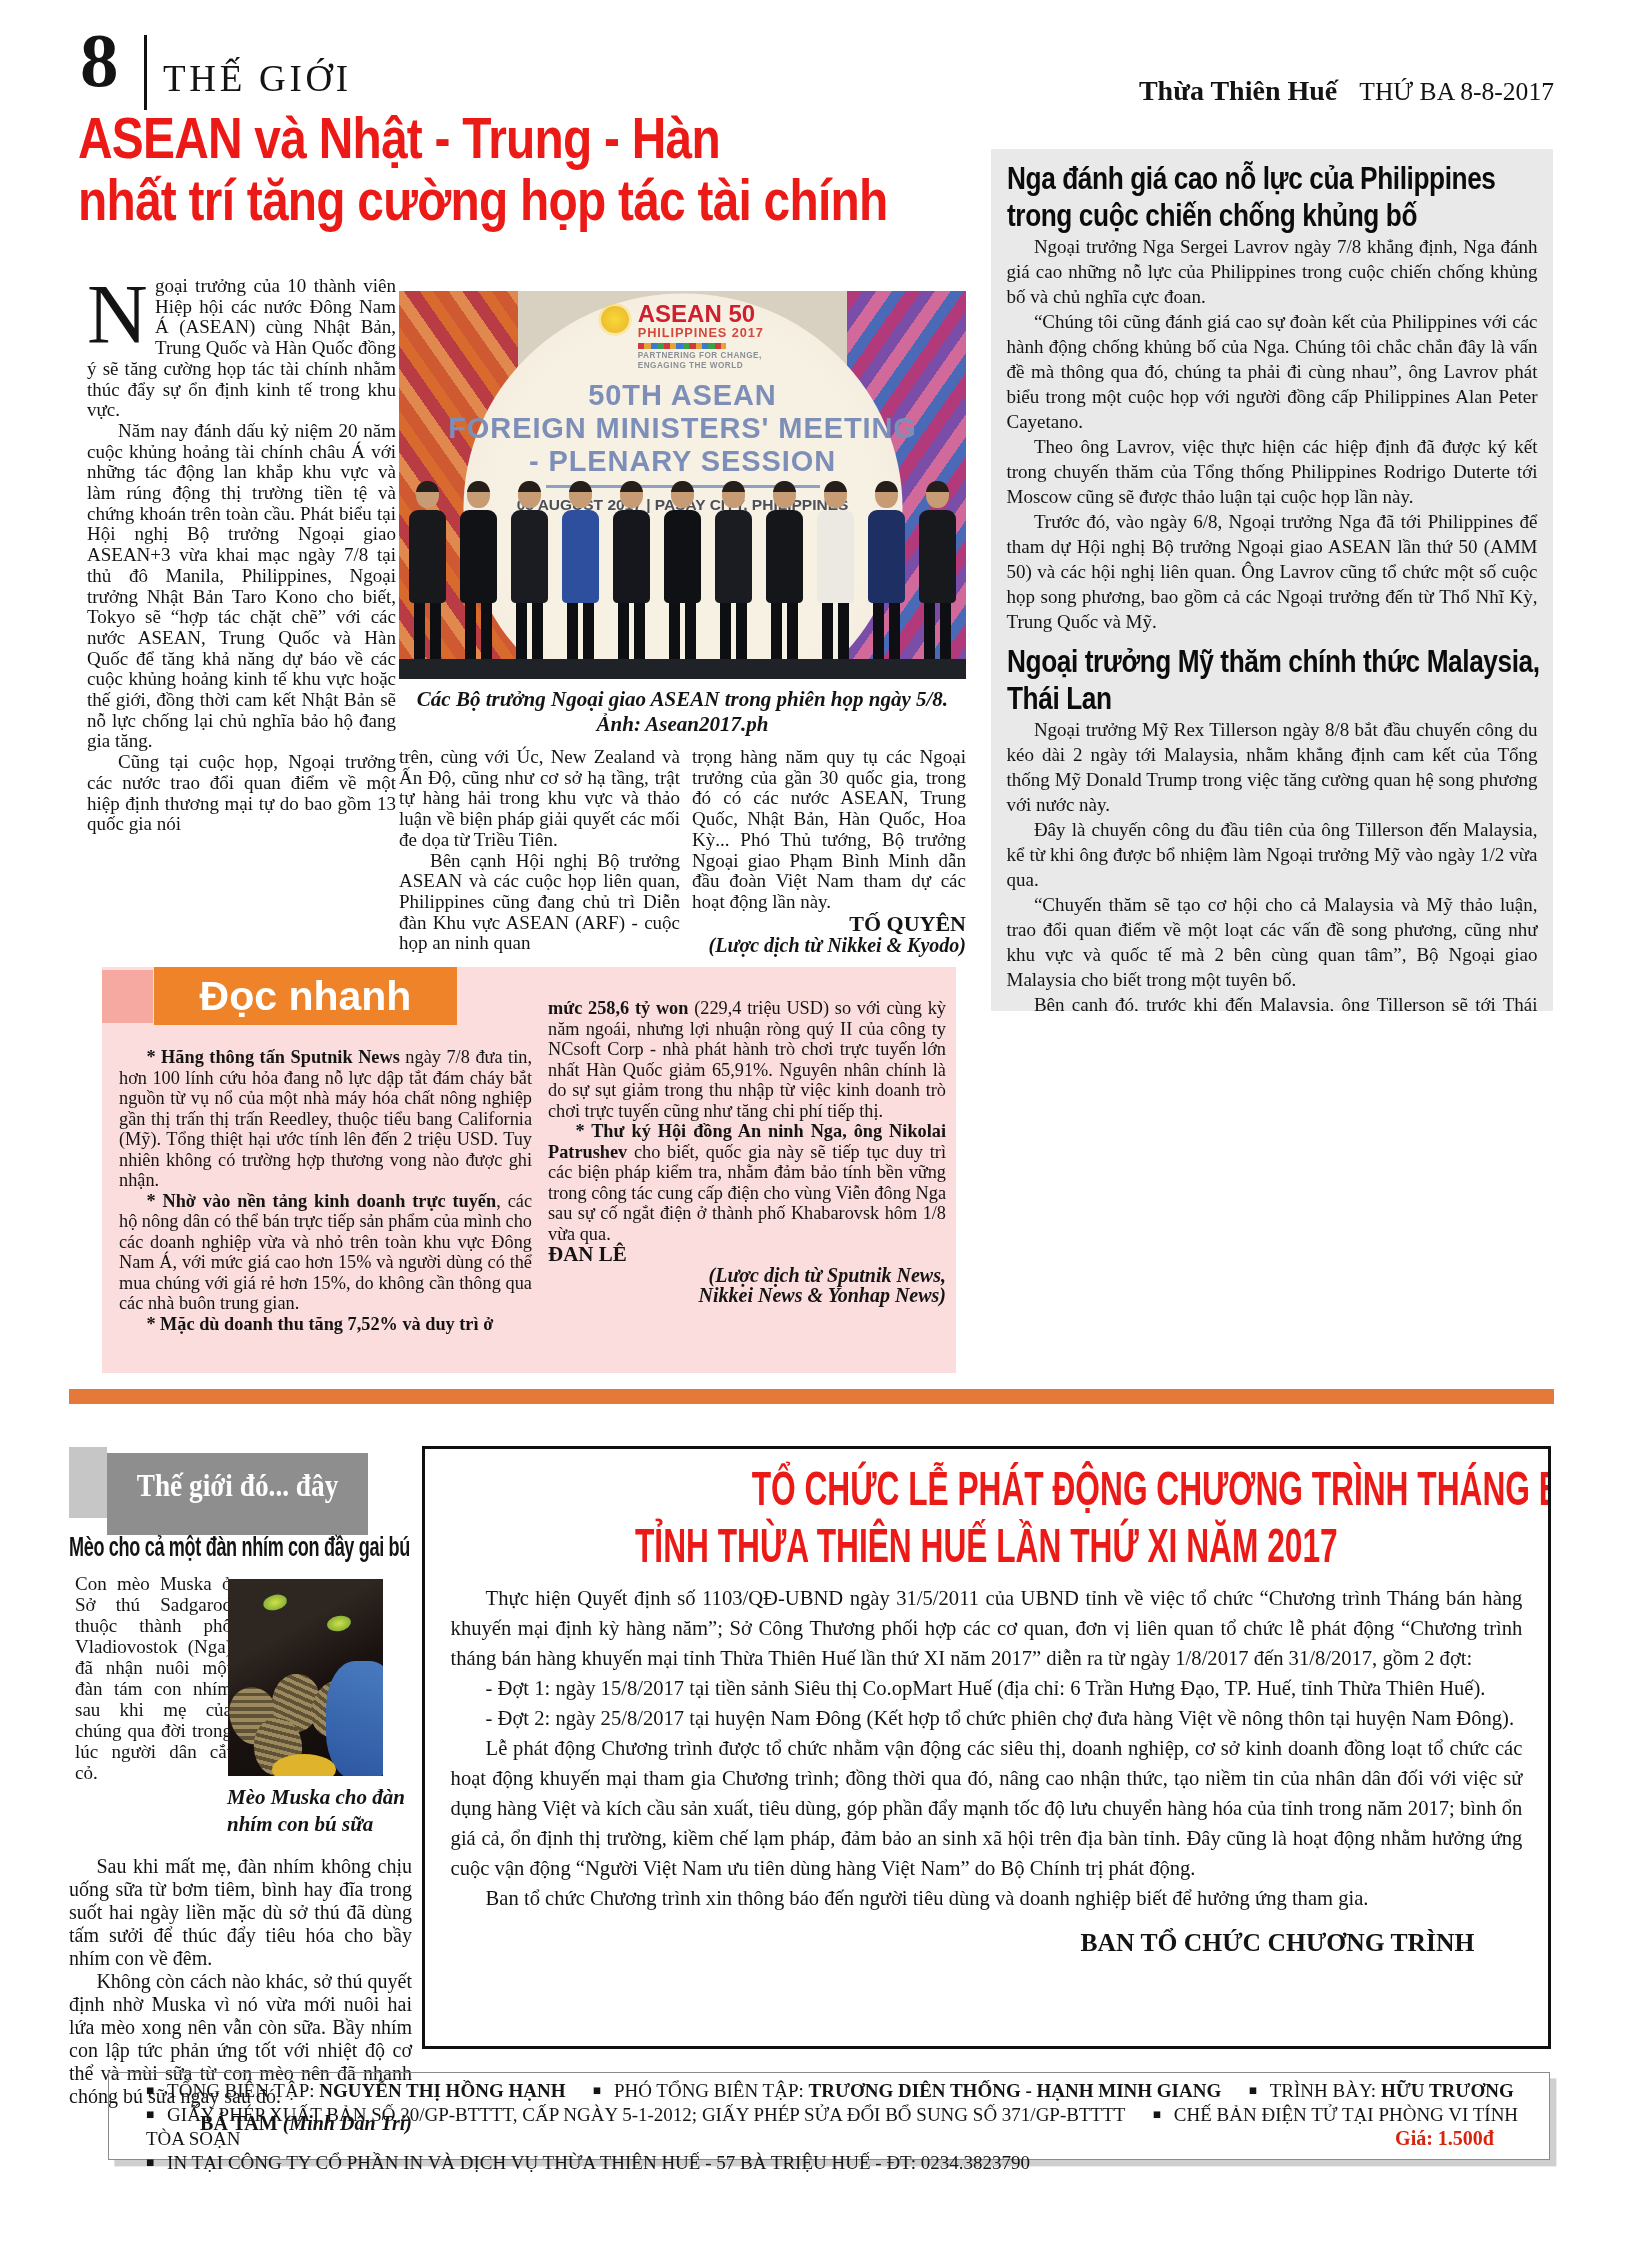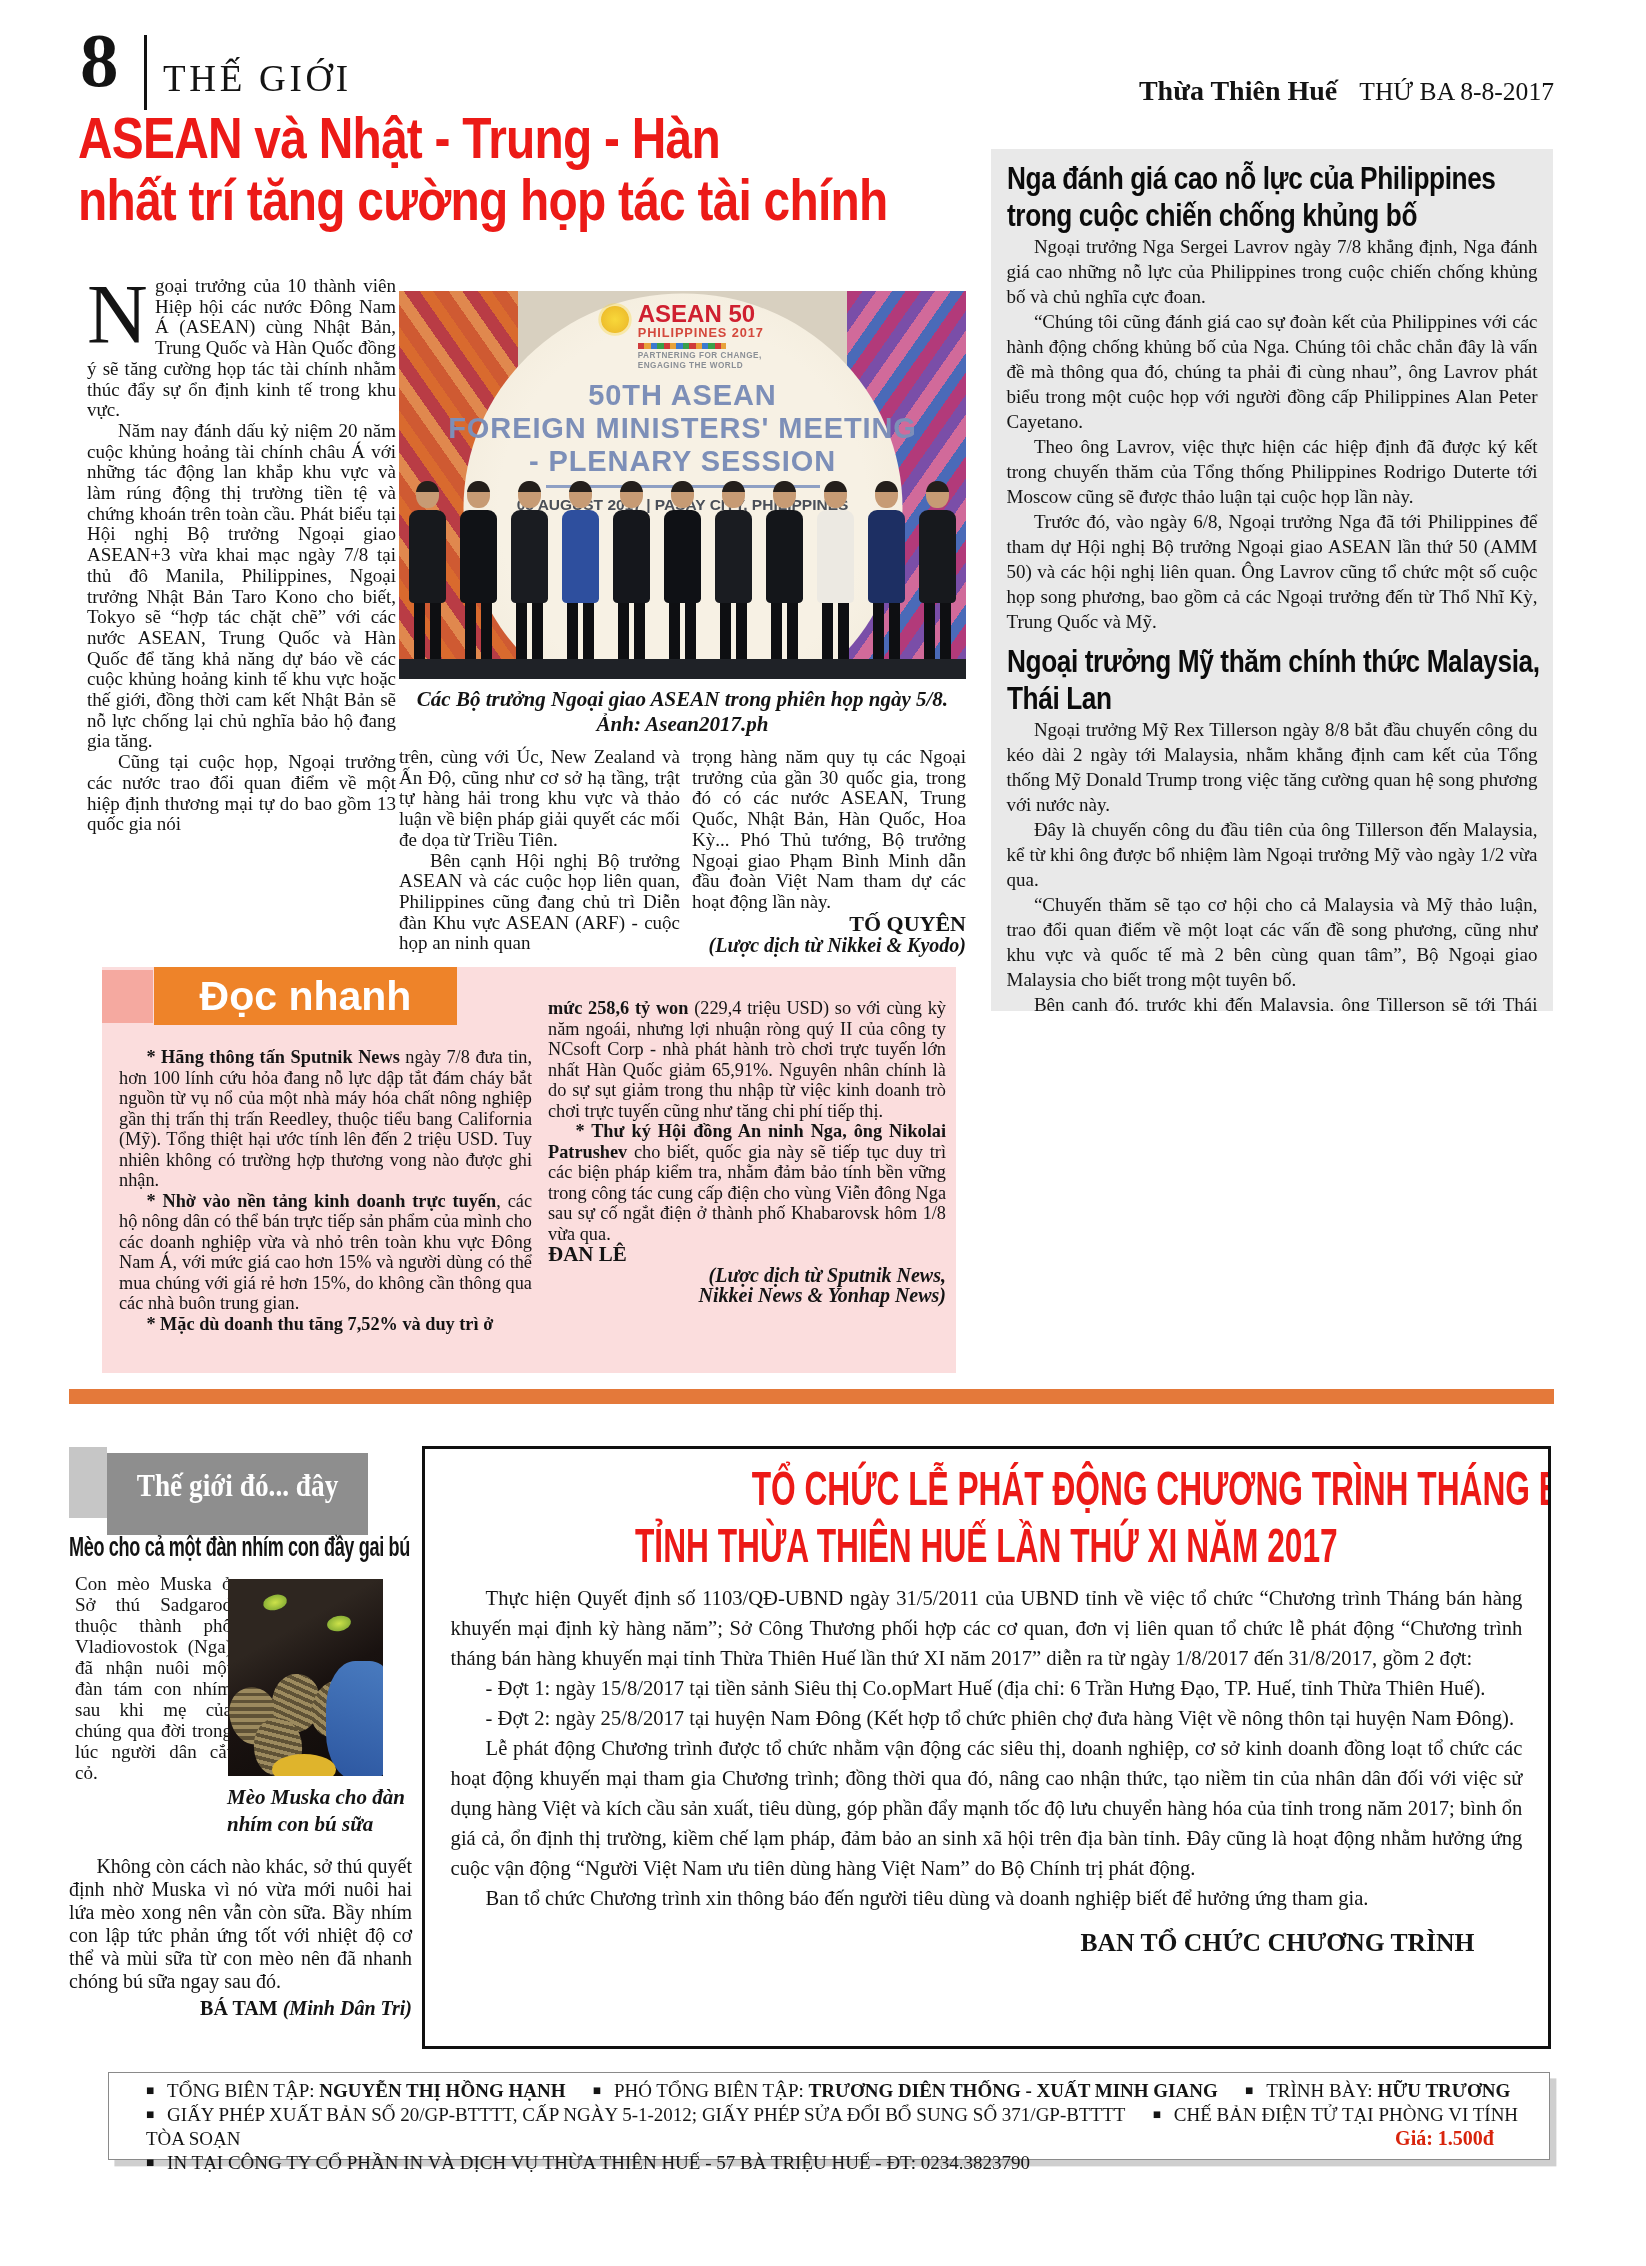--- a/index.html
+++ b/index.html
@@ -305,40 +305,41 @@
     <div class="cat-eye" style="left:99px;top:37px;transform:rotate(-10deg);"></div>
     <div class="hog" style="left:1.8px;top:108px;transform:rotate(-18deg);"></div>
     <div class="hog" style="left:44px;top:95px;transform:rotate(6deg);"></div>
     <div class="hog" style="left:84px;top:101px;transform:rotate(20deg);"></div>
     <div class="hog" style="left:25.6px;top:139px;transform:rotate(-4deg);"></div>
     <div class="cat-blue"></div>
     <div class="cat-yel"></div>
   </div>
   <div class="abs cat-cap" style="left:227px;top:1784px;width:178px;">Mèo Muska cho đàn nhím con bú sữa</div>
   <div class="abs cat-body" style="left:69px;top:1855px;width:343px;">
+    <p>Sau khi mất mẹ, đàn nhím không chịu uống sữa từ bơm tiêm, bình hay đĩa trong suốt hai ngày liền mặc dù sở thú đã dùng tấm sưởi để thúc đẩy tiêu hóa cho bầy nhím con về đêm.</p>
     <p>Không còn cách nào khác, sở thú quyết định nhờ Muska vì nó vừa mới nuôi hai lứa mèo xong nên vẫn còn sữa. Bầy nhím con lập tức phản ứng tốt với nhiệt độ cơ thể và mùi sữa từ con mèo nên đã nhanh chóng bú sữa ngay sau đó.</p>
     <div class="cat-by"><b>BÁ TAM </b><b><i>(Minh Dân Tri)</i></b></div>
   </div>
 
   <div class="abs annbox" style="left:422px;top:1446px;width:1129px;height:603px;">
     <div class="ann-title"><span class="cond">TỔ CHỨC LỄ PHÁT ĐỘNG CHƯƠNG TRÌNH THÁNG BÁN HÀNG KHUYẾN MẠI</span></div>
     <div class="ann-title"><span class="cond">TỈNH THỪA THIÊN HUẾ LẦN THỨ XI NĂM 2017</span></div>
     <div class="ann-body">
       <p>Thực hiện Quyết định số 1103/QĐ-UBND ngày 31/5/2011 của UBND tỉnh về việc tổ chức “Chương trình Tháng bán hàng khuyến mại định kỳ hàng năm”; Sở Công Thương phối hợp các cơ quan, đơn vị liên quan tổ chức lễ phát động “Chương trình tháng bán hàng khuyến mại tỉnh Thừa Thiên Huế lần thứ XI năm 2017” diễn ra từ ngày 1/8/2017 đến 31/8/2017, gồm 2 đợt:</p>
       <p>- Đợt 1: ngày 15/8/2017 tại tiền sảnh Siêu thị Co.opMart Huế (địa chỉ: 6 Trần Hưng Đạo, TP. Huế, tỉnh Thừa Thiên Huế).</p>
       <p>- Đợt 2: ngày 25/8/2017 tại huyện Nam Đông (Kết hợp tổ chức phiên chợ đưa hàng Việt về nông thôn tại huyện Nam Đông).</p>
       <p>Lễ phát động Chương trình được tổ chức nhằm vận động các siêu thị, doanh nghiệp, cơ sở kinh doanh đồng loạt tổ chức các hoạt động khuyến mại tham gia Chương trình; đồng thời qua đó, nâng cao nhận thức, tạo niềm tin của nhân dân đối với việc sử dụng hàng Việt và kích cầu sản xuất, tiêu dùng, góp phần đẩy mạnh tốc độ lưu chuyển hàng hóa của tỉnh trong năm 2017; bình ổn giá cả, ổn định thị trường, kiềm chế lạm pháp, đảm bảo an sinh xã hội trên địa bàn tỉnh. Đây cũng là hoạt động nhằm hưởng ứng cuộc vận động “Người Việt Nam ưu tiên dùng hàng Việt Nam” do Bộ Chính trị phát động.</p>
       <p>Ban tổ chức Chương trình xin thông báo đến người tiêu dùng và doanh nghiệp biết để hưởng ứng tham gia.</p>
     </div>
     <div class="ann-sign">BAN TỔ CHỨC CHƯƠNG TRÌNH</div>
   </div>
 
   <div class="abs footbox" style="left:108px;top:2072px;width:1442px;height:88px;">
     <div>
-      <span class="fsq">■</span><span>TỔNG BIÊN TẬP: </span><span class="fb">NGUYỄN THỊ HỒNG HẠNH</span><span class="fsq g">■</span><span>PHÓ TỔNG BIÊN TẬP: </span><span class="fb">TRƯƠNG DIÊN THỐNG - XUẤT MINH GIANG</span><span class="fsq g">■</span><span>TRÌNH BÀY: </span><span class="fb">HỮU TRƯƠNG</span>
+      <span class="fsq">■</span><span>TỔNG BIÊN TẬP: </span><span class="fb">NGUYỄN THỊ HỒNG HẠNH</span><span class="fsq g">■</span><span>PHÓ TỔNG BIÊN TẬP: </span><span class="fb">TRƯƠNG DIÊN THỐNG - HẠNH MINH GIANG</span><span class="fsq g">■</span><span>TRÌNH BÀY: </span><span class="fb">HỮU TRƯƠNG</span>
     </div>
     <div>
       <span class="fsq">■</span><span>GIẤY PHÉP XUẤT BẢN SỐ 20/GP-BTTTT, CẤP NGÀY 5-1-2012; GIẤY PHÉP SỬA ĐỔI BỔ SUNG SỐ 371/GP-BTTTT</span><span class="fsq g">■</span><span>CHẾ BẢN ĐIỆN TỬ TẠI PHÒNG VI TÍNH TÒA SOẠN</span>
     </div>
     <div>
       <span class="fsq">■</span><span>IN TẠI CÔNG TY CỔ PHẦN IN VÀ DỊCH VỤ THỪA THIÊN HUẾ - 57 BÀ TRIỆU HUẾ - ĐT: 0234.3823790</span>
       <span class="price abs" style="right:55px;bottom:9.1px;">Giá: 1.500đ</span>
     </div>
   </div>
 

